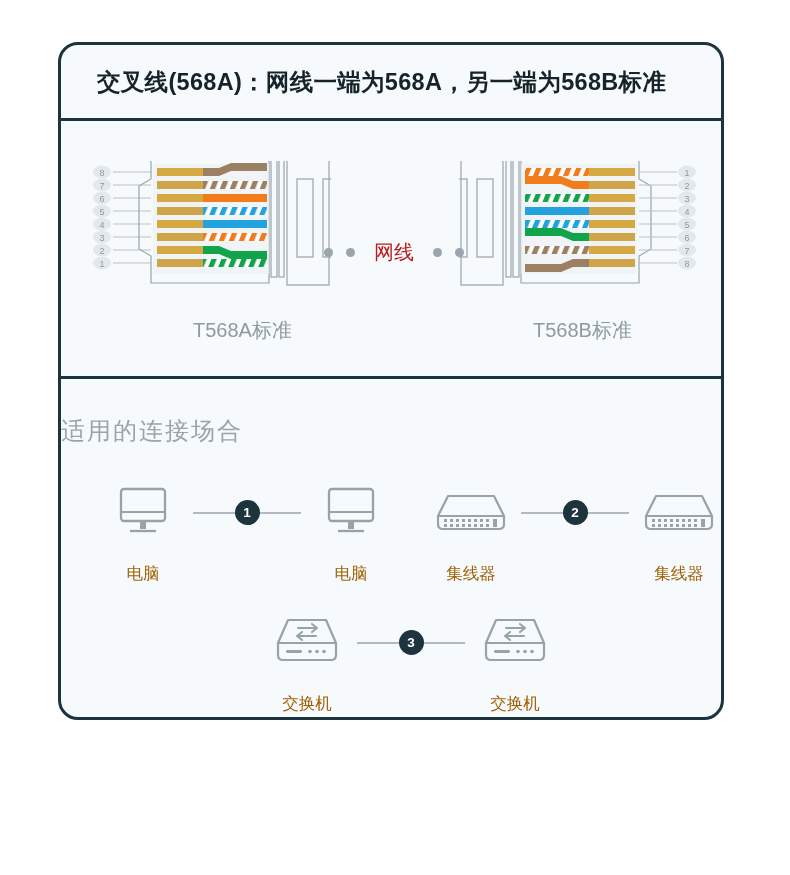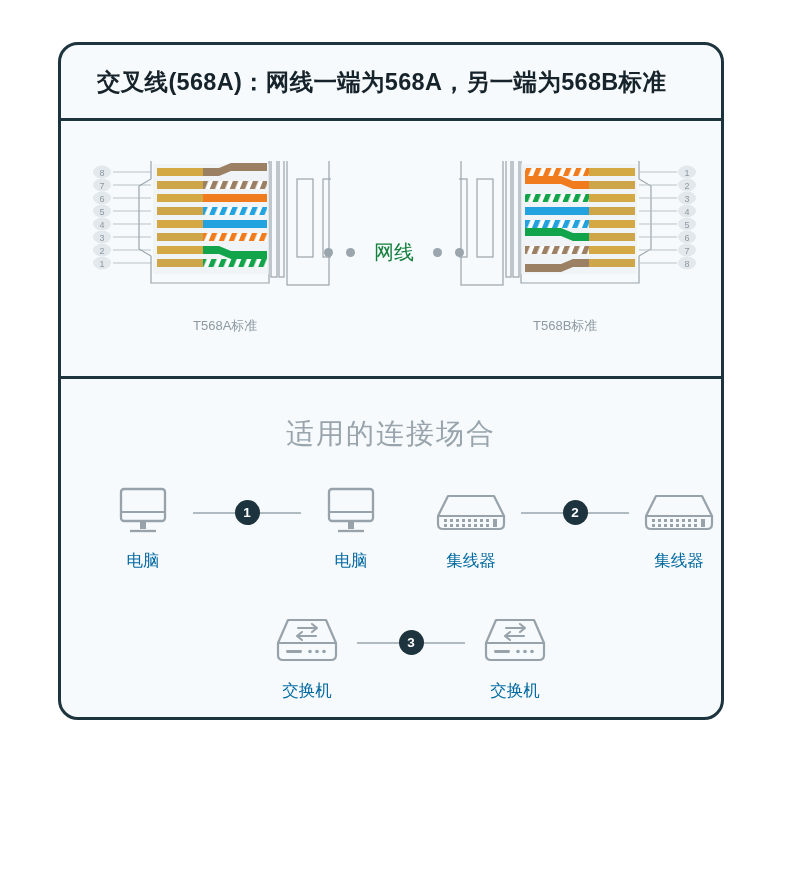--- a/index.html
+++ b/index.html
@@ -72,21 +72,21 @@
   .plug {
     position: absolute;
     top: 40px;
   }
   .plug.left  { left: 30px; }
   .plug.right { left: 398px; }
 
   .plug-caption {
     position: absolute;
     top: 196px;
-    font-size: 13px;
+    font-size: 20px;
     color: #8e9aa3;
     white-space: nowrap;
   }
   .plug-caption.left  { left: 132px; }
   .plug-caption.right { left: 472px; }
 
   
   .cable-mid {
     position: absolute;
     left: 247px;
@@ -98,39 +98,38 @@
     gap: 13px;
   }
   .dot {
     width: 9px; height: 9px;
     border-radius: 50%;
     background: #9aa5ad;
     flex: 0 0 auto;
   }
   .cable-label {
     font-size: 20px;
-    color: #15803d;
+    color: #b91c1c;
     padding: 0 6px;
     white-space: nowrap;
   }
 
   
   .usage-section {
     position: absolute;
     left: 0;
     top: 334px;
     width: 100%;
     height: 341px;
   }
   .usage-title {
     position: absolute;
     left: 0; top: 36px;
     width: 100%;
-    text-align: center;
-    font-size: 28px;
+    font-size: 24px;
     color: #99a4ac;
     letter-spacing: 2px;
   }
 
   .pair-row {
     position: absolute;
     display: flex;
     align-items: flex-start;
   }
   .pair-row.r-pc   { left: 34px;  top: 104px; }
@@ -143,23 +142,23 @@
     flex-direction: column;
     align-items: center;
   }
   .node-icon {
     height: 58px;
     display: flex;
     align-items: center;
     justify-content: center;
   }
   .node-label {
-    margin-top: 9px;
+    margin-top: 22px;
     font-size: 16.5px;
-    color: #0369a1;
+    color: #a16207;
     white-space: nowrap;
   }
 
   .link {
     position: relative;
     width: 112px;
     height: 58px;
     display: flex;
     align-items: center;
     justify-content: center;

